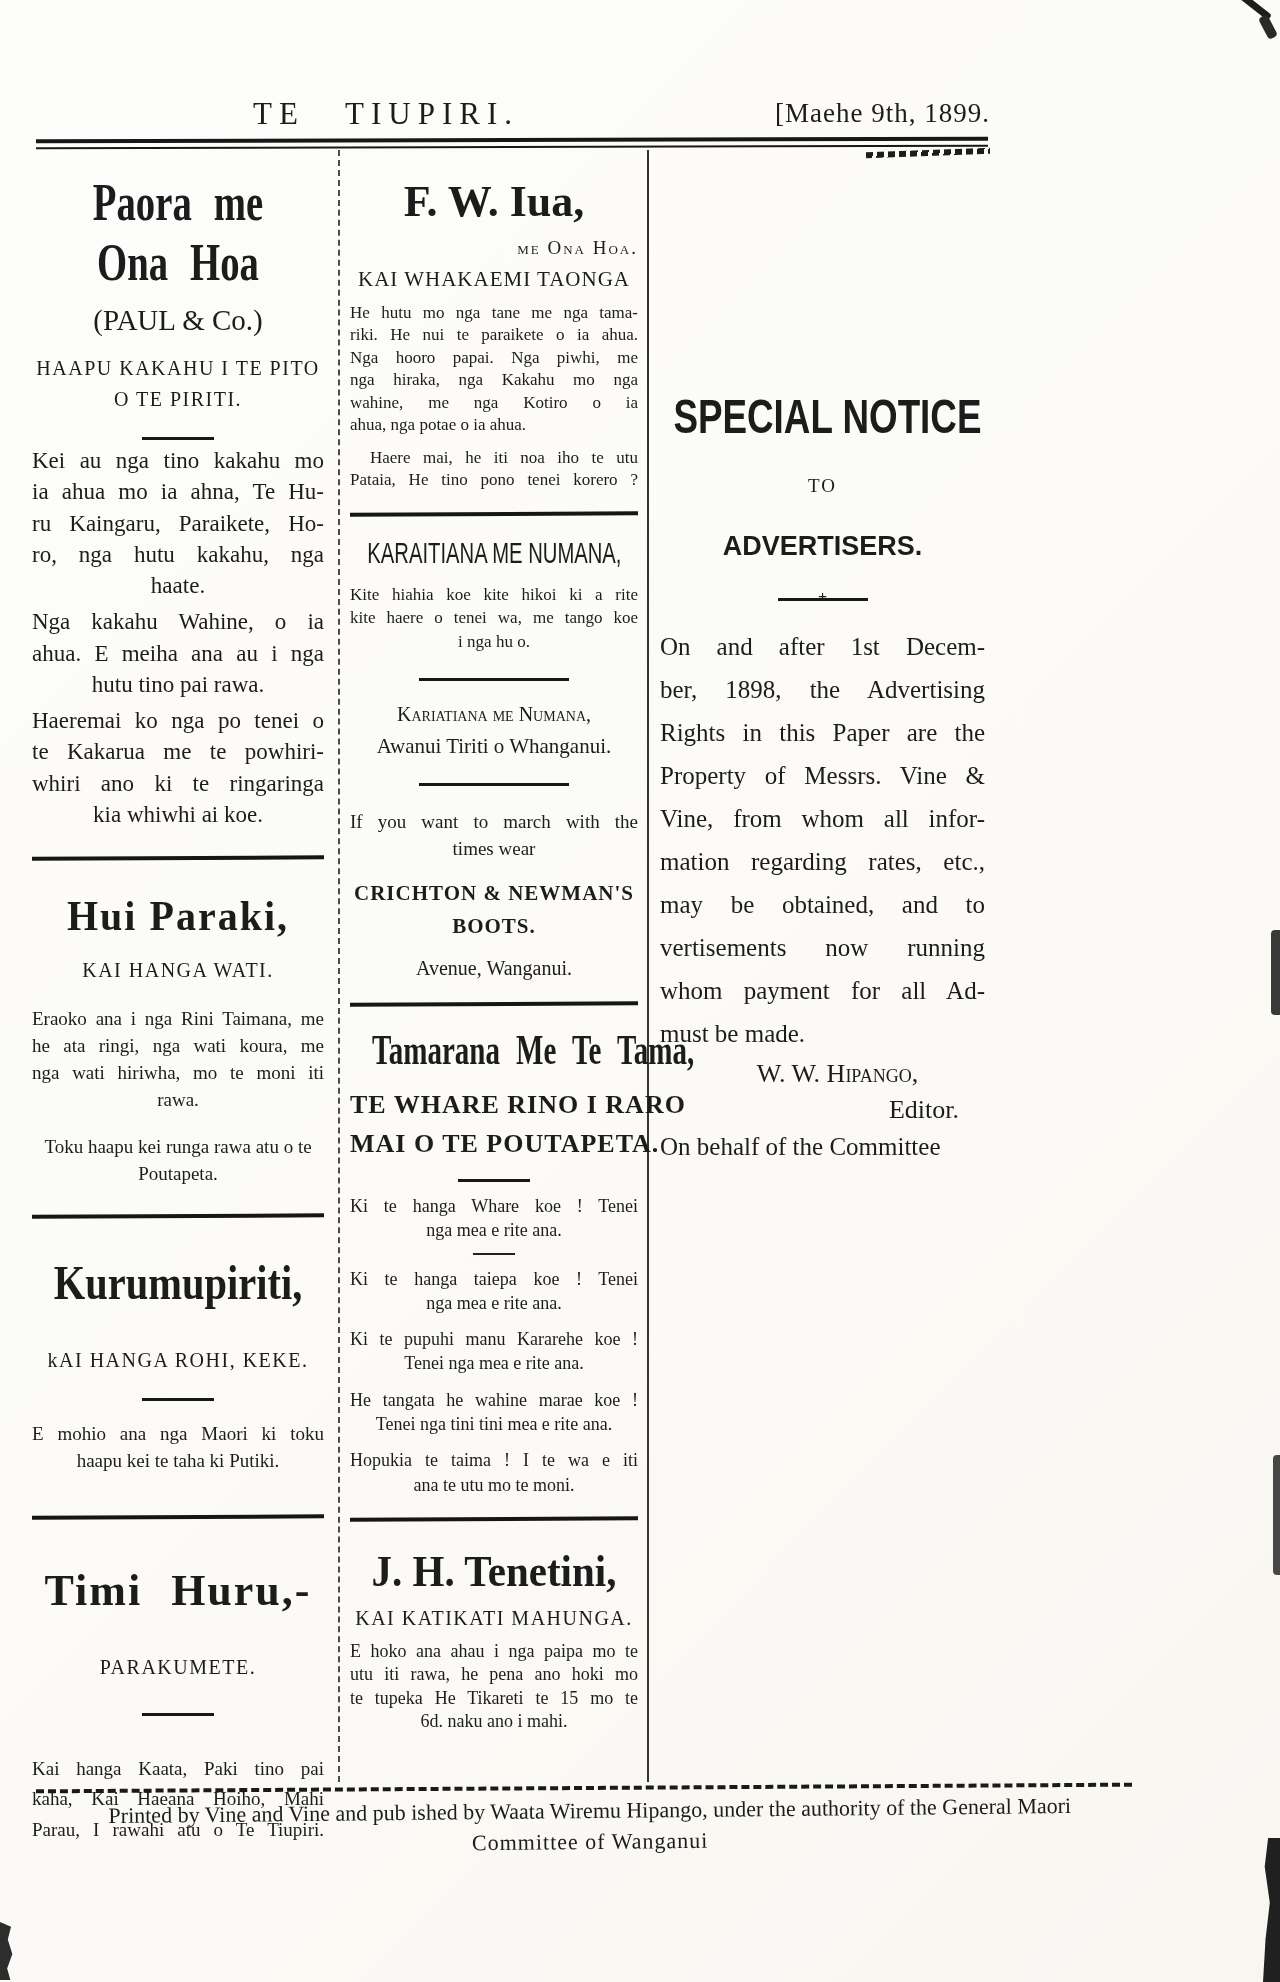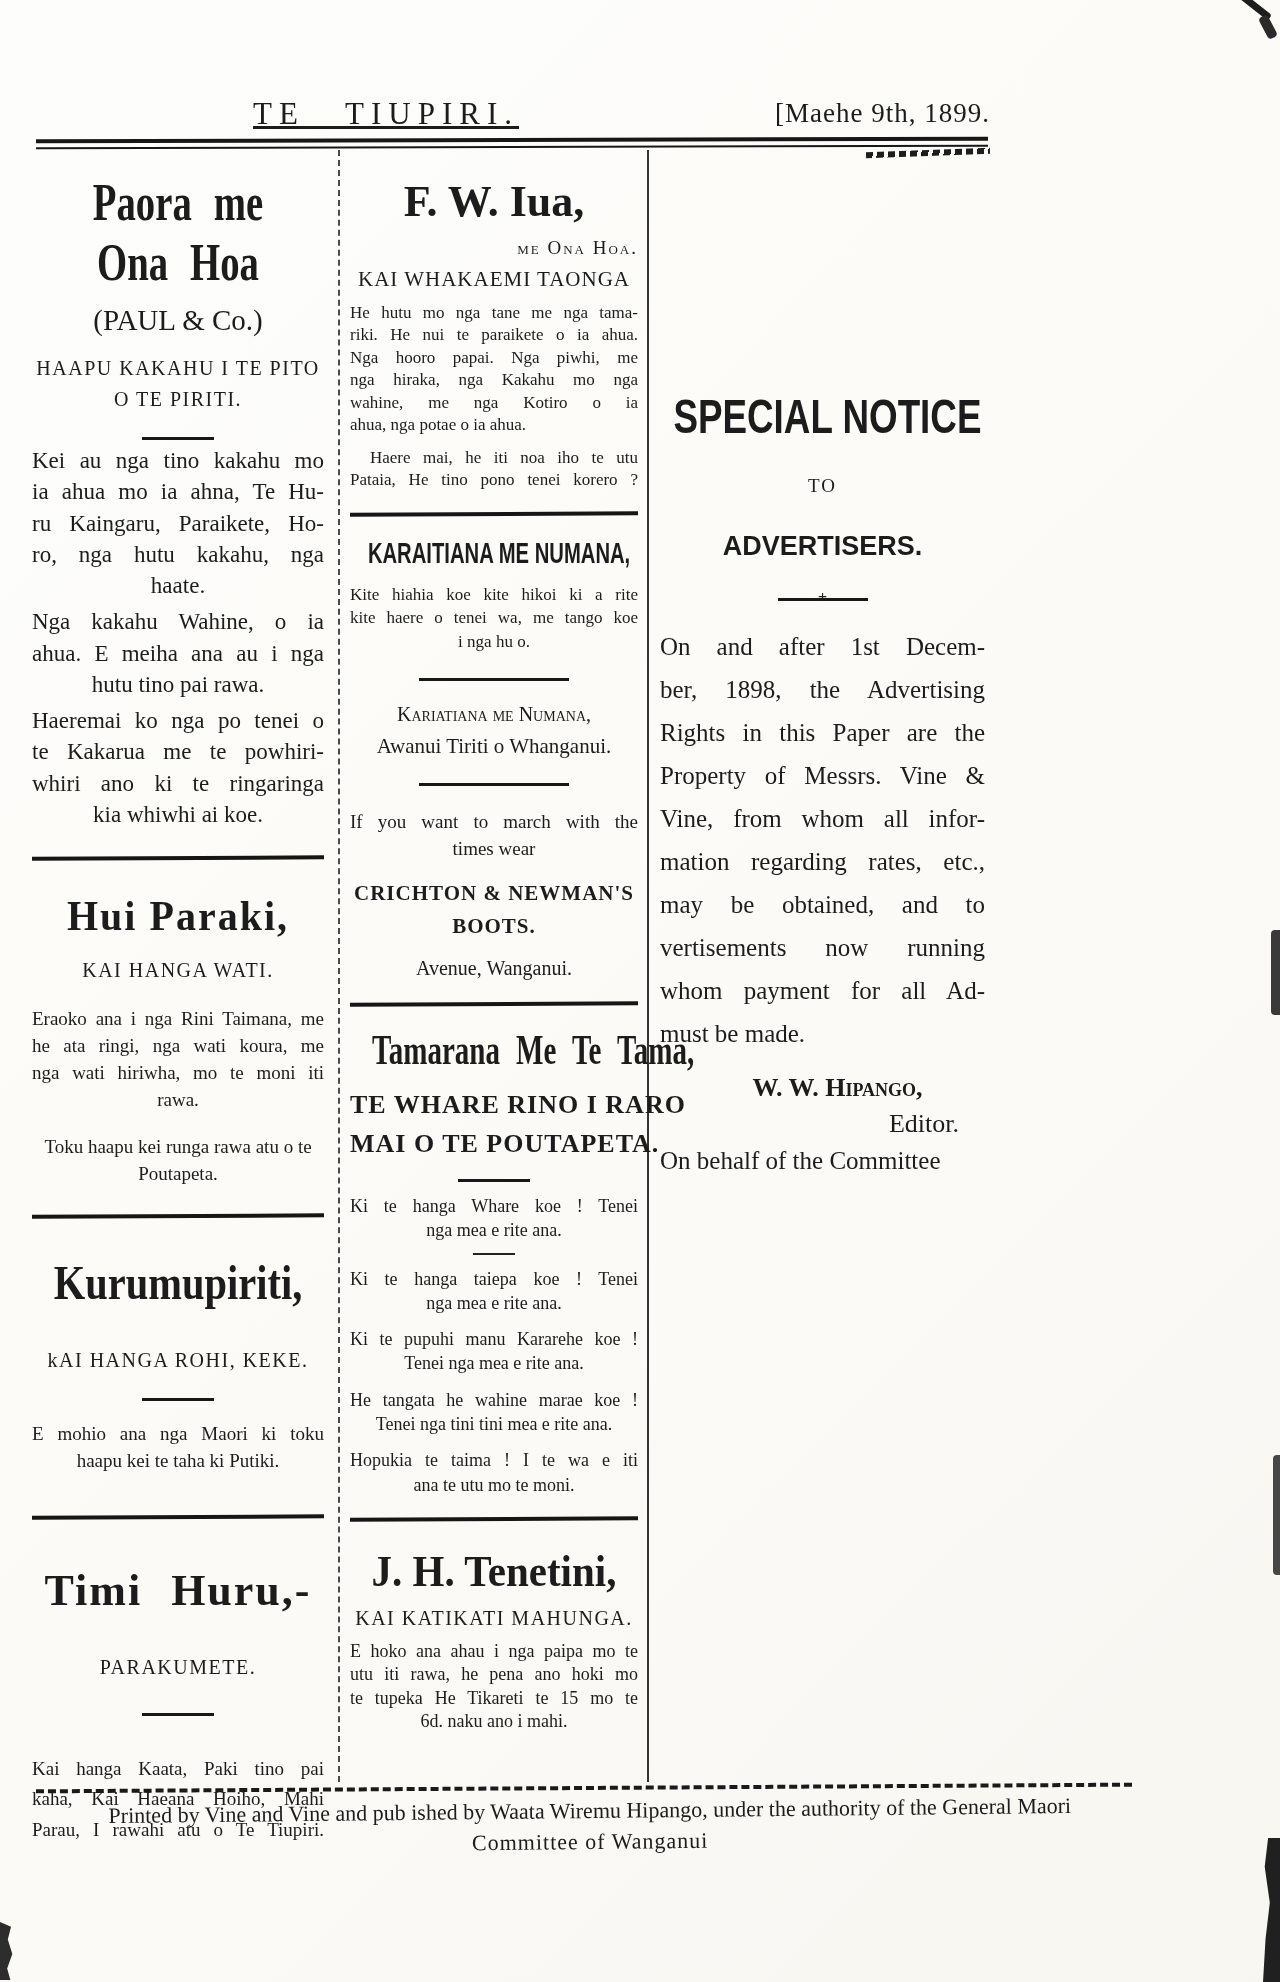--- a/index.html
+++ b/index.html
@@ -6,21 +6,21 @@
   html,body { margin:0; padding:0; background:#d8d6d0; }
   .page {
     position:relative; width:1280px; height:1982px; margin:0 auto;
     background:linear-gradient(135deg,#fdfdfb 0%, #fbfaf6 60%, #f7f6f1 100%);
     color:#1c1c1c; overflow:hidden;
     font-family:"Liberation Serif","DejaVu Serif",serif;
   }
 
   
   .masthead { position:absolute; left:36px; top:96px; width:700px; text-align:center;
-    font-size:31px; letter-spacing:7px; word-spacing:26px;text-decoration:underline; }
+    font-size:31px; letter-spacing:7px; word-spacing:26px; }
   .issue-date { position:absolute; left:700px; top:98px; width:290px; text-align:right;
     font-size:27px; letter-spacing:1px; }
   .header-rule { position:absolute; left:36px; top:138px; width:952px; height:4px;
     border-top:4px solid #171717; border-bottom:2px solid #171717; transform:rotate(-0.15deg); }
   .date-squiggle { position:absolute; left:866px; top:150px; width:124px; height:6px;
     background:repeating-linear-gradient(100deg,#1d1d1d 0 7px, transparent 7px 11px);
     transform:rotate(-2deg); }
 
   
   .col { position:absolute; top:160px; }
@@ -64,21 +64,21 @@
   .p-timi { font-size:19px; line-height:1.6; margin-top:38px; }
   .cap-gap { margin-top:36px; }
 
   
   .t-iua { margin-top:16px; font-size:44px; }
   .sub-iua { margin-top:10px; text-align:right; font-size:19px; letter-spacing:2px; }
   .cap-iua { margin-top:8px; text-align:center; font-size:21px; letter-spacing:1px; }
   .p-iua { font-size:17px; line-height:1.32; margin-top:10px; }
 
   .t-karaitiana { margin-top:24px; text-align:center;
-    font-family:"Liberation Sans","DejaVu Sans",sans-serif; font-weight:bold; font-size:23px; }
+    font-family:"Liberation Sans","DejaVu Sans",sans-serif; font-weight:normal; font-size:23px; }
   .t-karaitiana > span { display:inline-block; transform:scale(0.88,1.25); white-space:nowrap; }
   .p-kara { font-size:17px; line-height:1.4; margin-top:16px; }
   .sig-kara { margin-top:22px; text-align:center; font-size:20px; }
   .addr-kara { margin-top:8px; text-align:center; font-size:21px; }
 
   .p-crichton { font-size:19px; line-height:1.45; margin-top:22px; }
   .brand { margin-top:18px; text-align:center; font-size:21px; font-weight:bold; letter-spacing:1px; }
   .brand2 { margin-top:8px; text-align:center; font-size:21px; font-weight:bold; letter-spacing:1px; }
   .addr2 { margin-top:18px; text-align:center; font-size:20px; }
 
@@ -96,21 +96,21 @@
   .t-special { margin-top:234px; text-align:center;
     font-family:"Liberation Sans","DejaVu Sans",sans-serif; font-weight:bold; font-size:40px; }
   .t-special > span { display:inline-block; transform:scale(0.92,1.2); white-space:nowrap; }
   .t-to { margin-top:36px; text-align:center; font-size:19px; letter-spacing:2px; }
   .t-advertisers { margin-top:34px; text-align:center;
     font-family:"Liberation Sans","DejaVu Sans",sans-serif; font-weight:bold; font-size:27px; }
   .div-cross { position:relative; width:90px; height:3px; background:#181818; margin:36px auto 0 auto; }
   .div-cross .plus { position:absolute; left:50%; top:-9px; transform:translateX(-50%);
     font-size:16px; font-weight:bold; background:transparent; }
   .p-notice { font-size:25px; line-height:1.72; margin-top:24px; }
-  .sig-name { margin-top:18px; text-align:center; font-size:26px; padding-left:30px;font-weight:bold; }
+  .sig-name { margin-top:4px; text-align:center; font-size:26px; padding-left:30px; }
   .sig-role { margin-top:6px; text-align:right; font-size:26px; padding-right:26px; }
   .sig-org  { margin-top:8px; text-align:left; font-size:25px; }
 
   
   .footer-rule { position:absolute; left:36px; top:1786px; width:1096px;
     border-top:4px dashed #1a1a1a; transform:rotate(-0.35deg); }
   .footer-text { position:absolute; left:60px; top:1796px; width:1060px; text-align:center;
     font-size:22px; line-height:1.4; transform:rotate(-0.6deg); }
   .footer-text .l2 { letter-spacing:1px; }
 

